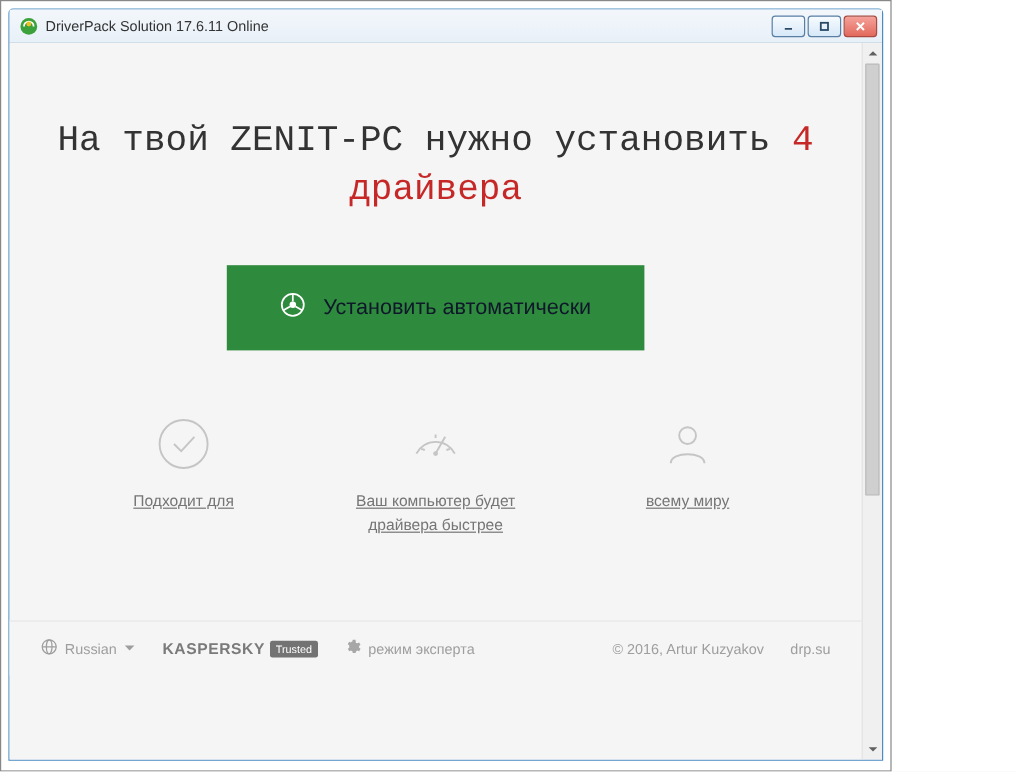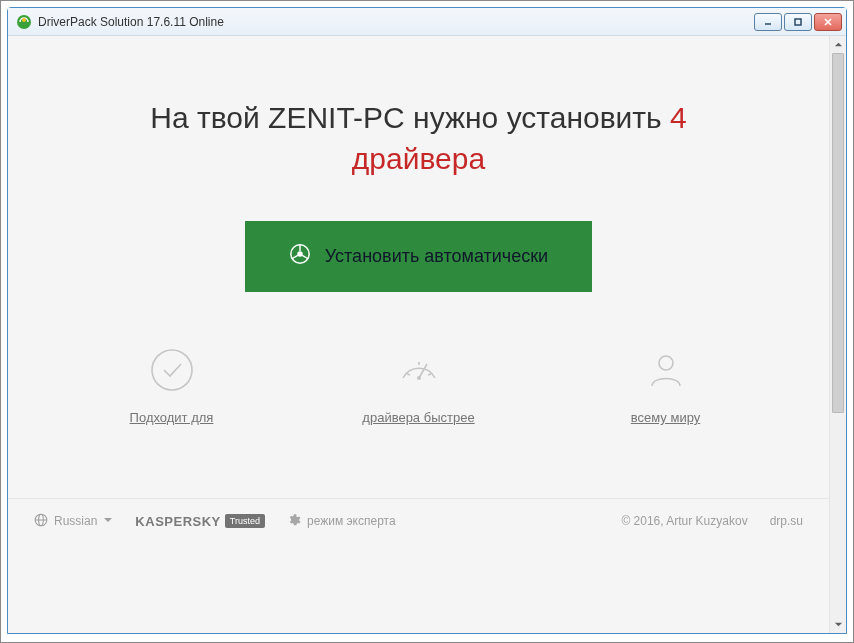--- a/index.html
+++ b/index.html
@@ -1,35 +1,35 @@
 <!DOCTYPE html>
 <html><head>
 <meta charset="utf-8">
 <style>
 * { margin: 0; padding: 0; box-sizing: border-box; }
 body { width: 854px; height: 643px; font-family: "Segoe UI", Arial, sans-serif; background: #fff; overflow: hidden; }
 
-.outer-frame { width: 854px; height: 643px; border: 1px solid #888; background: #fff; display: flex; flex-direction: column; }
+.outer-frame { width: 743px; height: 643px; border: 1px solid #888; background: #fff; display: flex; flex-direction: column; }
 .window-chrome { border: 1px solid #4a8bc1; border-radius: 4px 4px 0 0; margin: 6px 6px 0 6px; flex: 1; display: flex; flex-direction: column; background: #fff; position: relative; }
 
 .titlebar { height: 28px; display: flex; align-items: center; padding: 0 4px; background: linear-gradient(#f3f7fb,#e8f0f8); border-bottom: 1px solid #d0dde8; }
 .titlebar .appicon { width: 16px; height: 16px; margin: 0 6px 0 4px; }
 .titlebar .title { font-size: 12px; color: #333; flex: 1; }
 .win-controls { display: flex; gap: 2px; }
 .win-btn { width: 28px; height: 18px; border: 1px solid #5a7fa5; border-radius: 3px; display: flex; align-items: center; justify-content: center; background: linear-gradient(#f6fbff,#d7e8f7); cursor: pointer; }
 .win-btn.close { background: linear-gradient(#f5a29a,#e2695d); border-color: #a84a40; }
 .win-btn svg { display: block; }
 
 .client { flex: 1; display: flex; position: relative; }
 .content { flex: 1; background: #f5f5f5; display: flex; flex-direction: column; }
 .scrollbar { width: 17px; background: #f0f0f0; border-left: 1px solid #e3e3e3; position: relative; }
 .scrollbar .arrow { height: 17px; display: flex; align-items: center; justify-content: center; color: #555; }
 .scrollbar .thumb { position: absolute; top: 17px; left: 2px; right: 2px; height: 360px; background: #cfcfcf; border: 1px solid #b8b8b8; border-radius: 1px; }
 
-.hero { text-align: center; padding: 62px 30px 30px; }
+.hero { text-align: center; padding: 62px 30px 30px; font-family: Liberation Mono, monospace; }
 .headline { font-size: 30px; font-weight: 300; color: #333; line-height: 1.35; }
 .headline .count, .headline .word { color: #c62828; }
 
 .cta-wrap { display: flex; justify-content: center; padding: 12px 0 56px; }
 .cta { background: #2e8b3d; color: #0f172a; font-size: 18px; font-weight: 400; border: none; padding: 22px 44px; display: flex; align-items: center; gap: 14px; cursor: pointer; }
 
 .features { display: flex; justify-content: center; gap: 0; padding: 0 40px 70px; }
 .feature { flex: 1; text-align: center; display: flex; flex-direction: column; align-items: center; }
 .feature .icon { width: 44px; height: 44px; color: #c5c5c5; margin-bottom: 16px; }
 .feature .line { font-size: 13px; color: #757575; line-height: 1.5; text-decoration: underline; }
@@ -120,20 +120,21 @@
             <span class="icon">
               <svg viewBox="0 0 44 44" fill="none" stroke="currentColor" stroke-width="1.6">
                 <path d="M6 30 A18 18 0 0 1 38 30"></path>
                 <line x1="22" y1="30" x2="30" y2="16"></line>
                 <circle cx="22" cy="30" r="2" fill="currentColor" stroke="none"></circle>
                 <line x1="10" y1="26" x2="13" y2="27"></line>
                 <line x1="34" y1="26" x2="31" y2="27"></line>
                 <line x1="22" y1="14" x2="22" y2="17"></line>
               </svg>
             </span>
+            <div class="line">Ваш компьютер будет</div>
             <div class="line">драйвера быстрее</div>
           </div>
           <div class="feature">
             <span class="icon">
               <svg viewBox="0 0 44 44" fill="none" stroke="currentColor" stroke-width="1.6">
                 <circle cx="22" cy="15" r="7"></circle>
                 <path d="M8 38 C8 28 36 28 36 38"></path>
               </svg>
             </span>
             <div class="line">всему миру</div>

